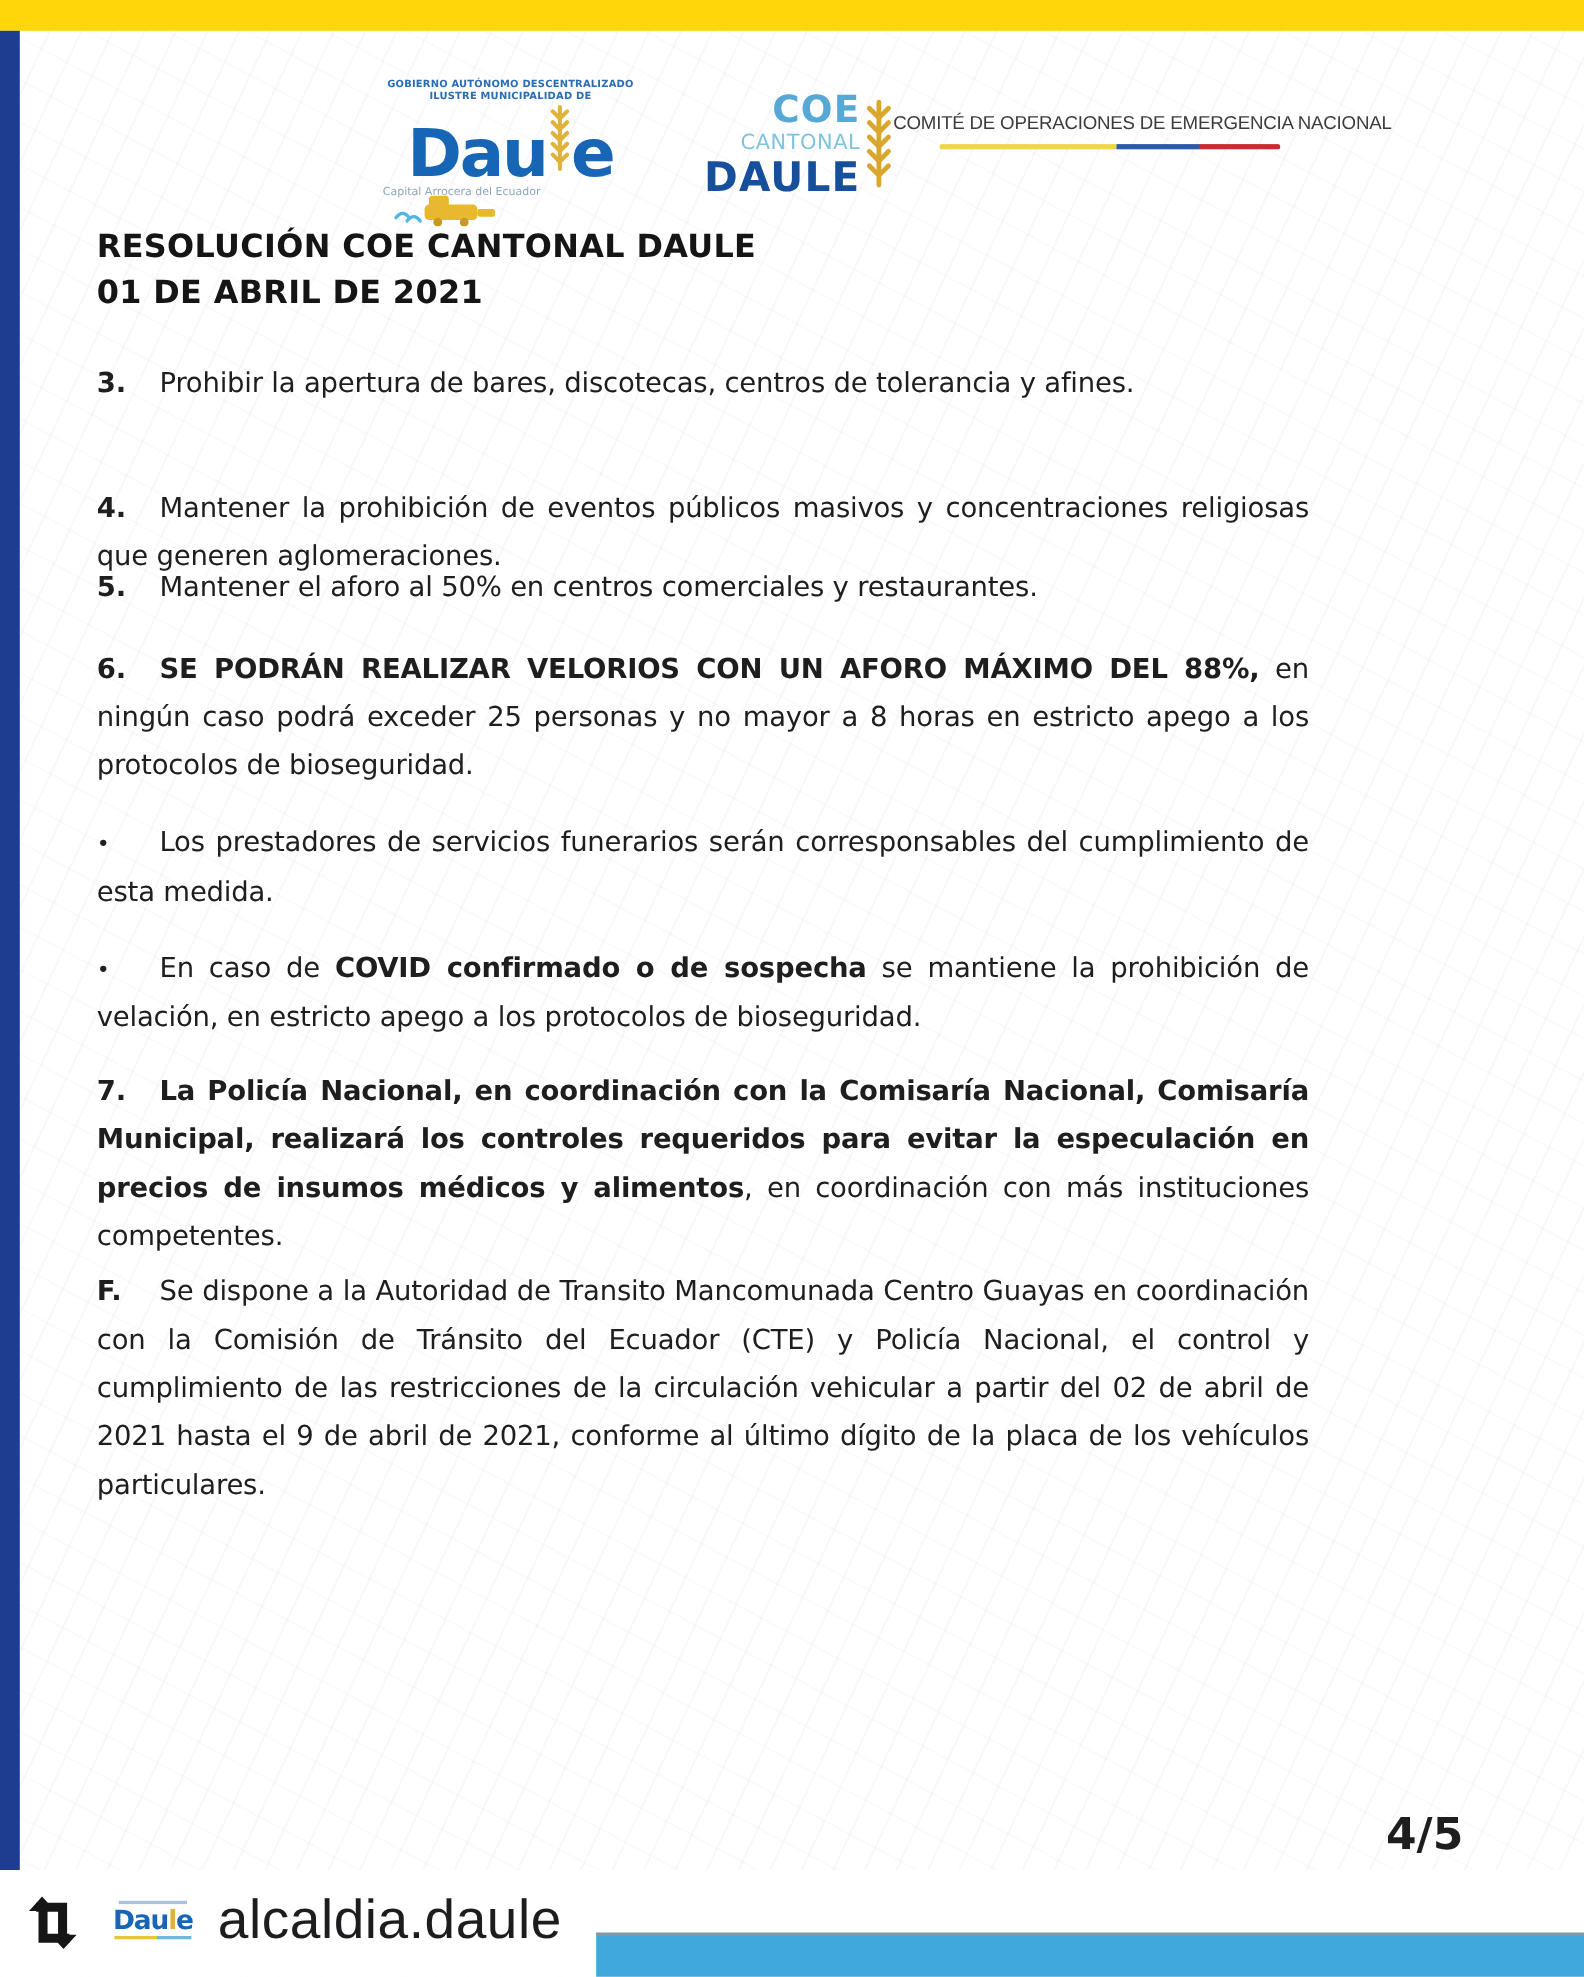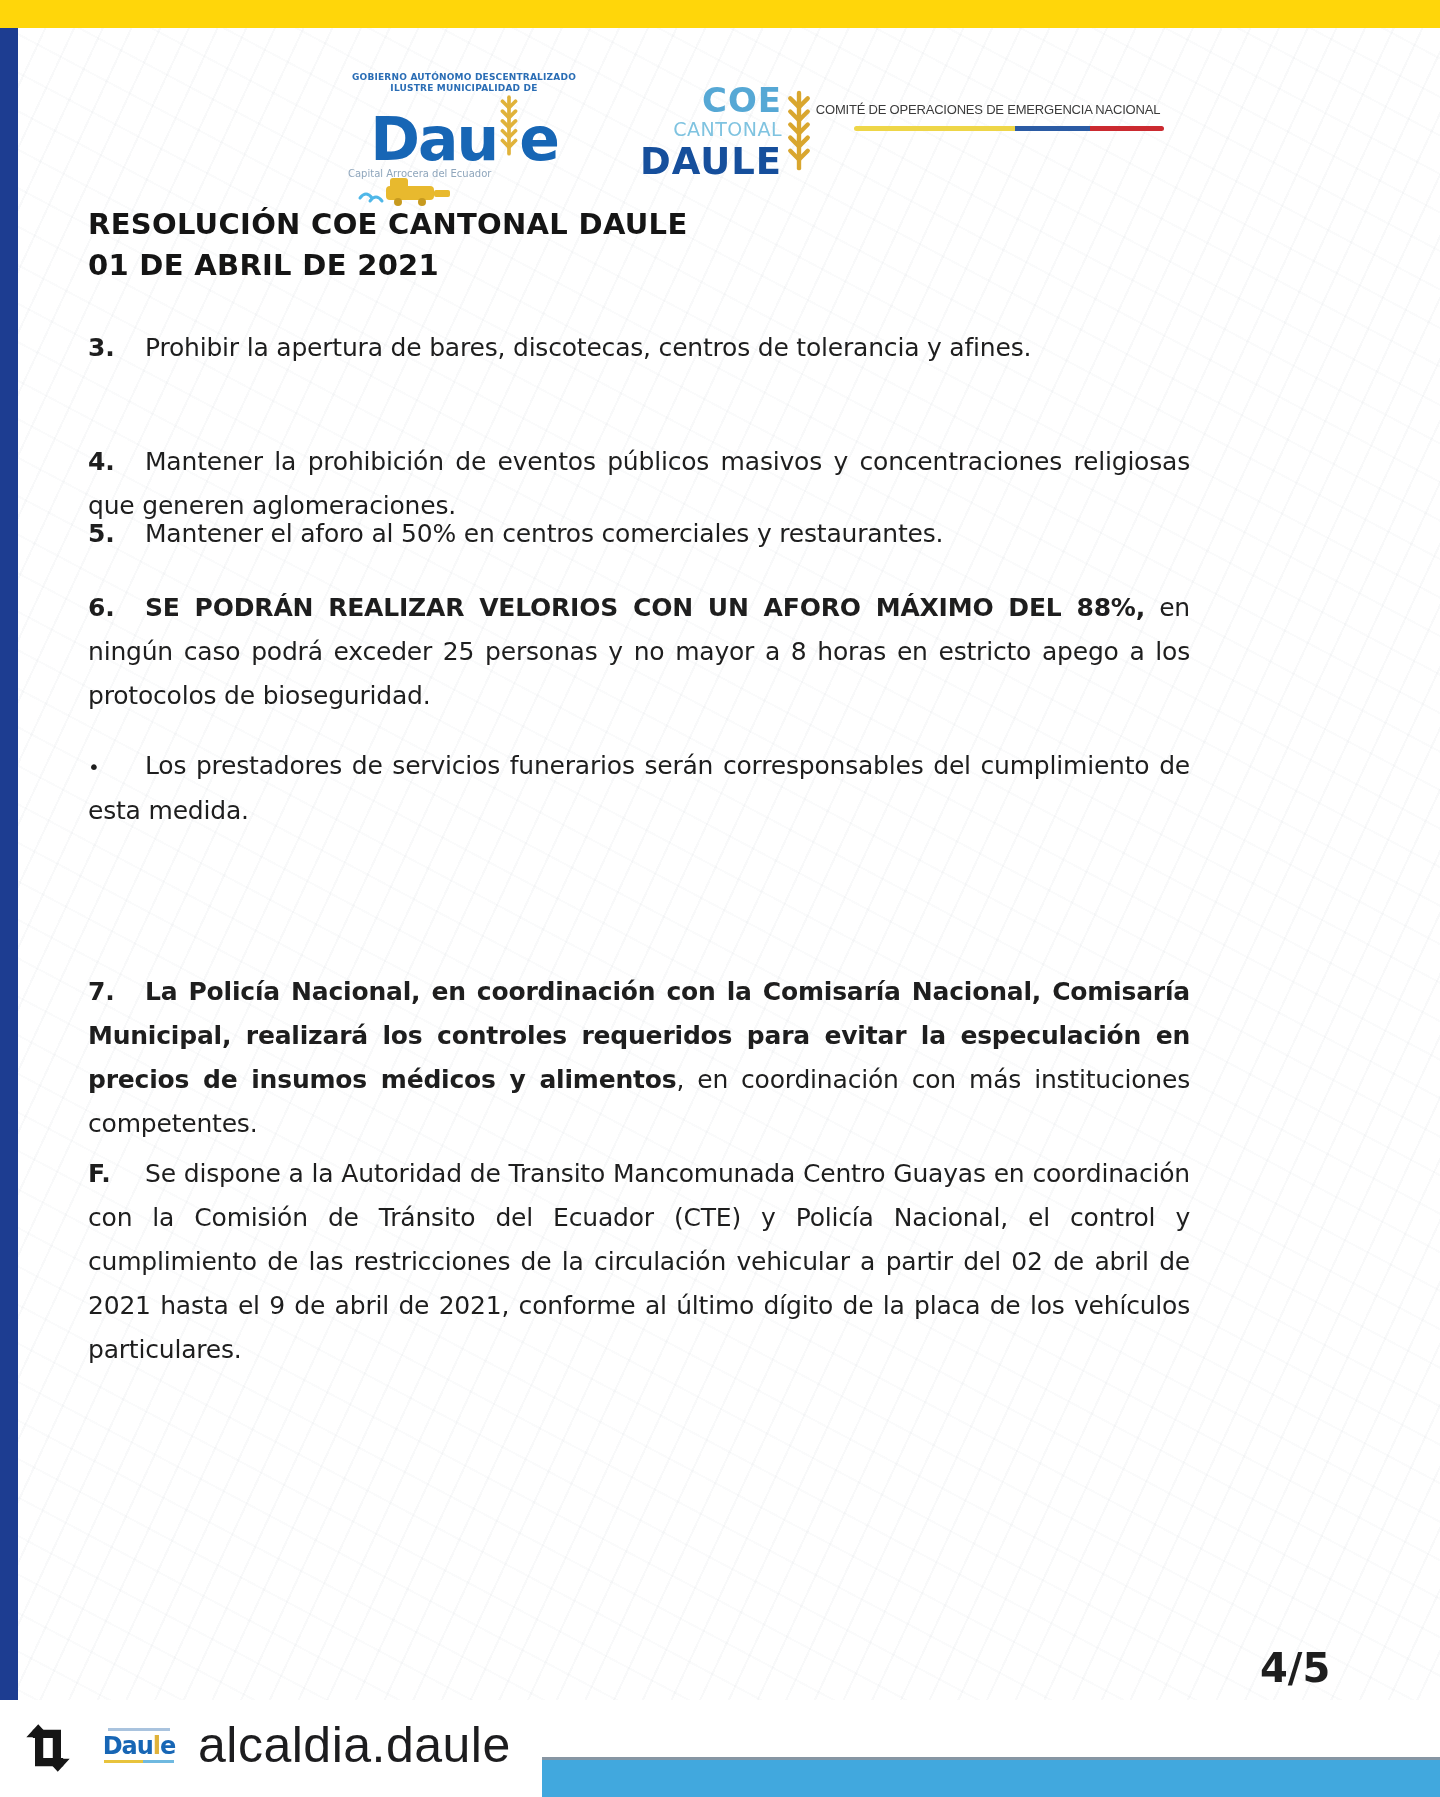--- a/index.html
+++ b/index.html
@@ -27,22 +27,22 @@
   .wordmark .wheat-l{margin:0 1px 4px 3px;}
   .daule-vehicle{position:absolute;left:8px;top:102px;}
   .daule-tagline{font-size:10px;color:#8FA6BC;text-align:left;padding-right:4px;margin-top:1px;}
 
   .coe-logo{position:absolute;left:640px;top:82px;display:flex;align-items:flex-end;gap:5px;text-align:right;}
   .coe-l1{font-size:34px;font-weight:700;color:#56A8D5;line-height:34px;letter-spacing:1px;}
   .coe-l2{font-size:19px;font-weight:400;color:#7FC3E0;line-height:25px;letter-spacing:.5px;}
   .coe-l3{font-size:37px;font-weight:700;color:#164F9C;line-height:40px;letter-spacing:1px;}
 
   .committee{position:absolute;left:812px;top:102px;}
-  .committee-label{font-family:"Liberation Sans",sans-serif;font-size:13px;color:#3B3B3B;
-                   white-space:nowrap;letter-spacing:-0.2px;text-align:center;}
+  .committee-label{font-family:"Liberation Sans",sans-serif;font-size:17px;color:#3B3B3B;
+                   white-space:nowrap;letter-spacing:-0.2px;}
   .flag-line{margin:9px 0 0 42px;height:5px;width:310px;display:flex;border-radius:3px;overflow:hidden;}
   .flag-line .fy{flex:0 0 52%;background:#EED648;}
   .flag-line .fb{flex:0 0 24%;background:#2B5BA4;}
   .flag-line .fr{flex:0 0 24%;background:#CB2A30;}
 
   
   .doc-title{position:absolute;left:88px;top:204px;width:1104px;text-align:left;
              font-weight:700;font-size:29px;line-height:41px;color:#151515;letter-spacing:.3px;}
 
   
@@ -151,20 +151,21 @@
   <p class="para p3"><span class="marker">3.</span><span>Prohibir la apertura de bares, discotecas, centros de tolerancia y afines.</span></p>
 
   <p class="para p4"><span class="marker">4.</span><span>Mantener la prohibición de eventos públicos masivos y concentraciones religiosas que generen aglomeraciones.</span></p>
 
   <p class="para p5"><span class="marker">5.</span><span>Mantener el aforo al 50% en centros comerciales y restaurantes.</span></p>
 
   <p class="para p6"><span class="marker">6.</span><b>SE PODRÁN REALIZAR VELORIOS CON UN AFORO MÁXIMO DEL 88%,</b><span> en ningún caso podrá exceder 25 personas y no mayor a 8 horas en estricto apego a los protocolos de bioseguridad.</span></p>
 
   <p class="para b1"><span class="marker bullet">•</span><span>Los prestadores de servicios funerarios serán corresponsables del cumplimiento de esta medida.</span></p>
 
+  <p class="para b2"><span class="marker bullet">•</span><span>En caso de </span><b>COVID confirmado o de sospecha</b><span> se mantiene la prohibición de velación, en estricto apego a los protocolos de bioseguridad.</span></p>
 
   <p class="para p7"><span class="marker">7.</span><b>La Policía Nacional, en coordinación con la Comisaría Nacional, Comisaría Municipal, realizará los controles requeridos para evitar la especulación en precios de insumos médicos y alimentos</b><span>, en coordinación con más instituciones competentes.</span></p>
 
   <p class="para pF"><span class="marker">F.</span><span>Se dispone a la Autoridad de Transito Mancomunada Centro Guayas en coordinación con la Comisión de Tránsito del Ecuador (CTE) y Policía Nacional, el control y cumplimiento de las restricciones de la circulación vehicular a partir del 02 de abril de 2021 hasta el 9 de abril de 2021, conforme al último dígito de la placa de los vehículos particulares.</span></p>
 
   <div class="page-num">4/5</div>
 
   <div class="footer">
     <span class="repost">
       <svg width="52" height="52" viewBox="0 0 24 24">

